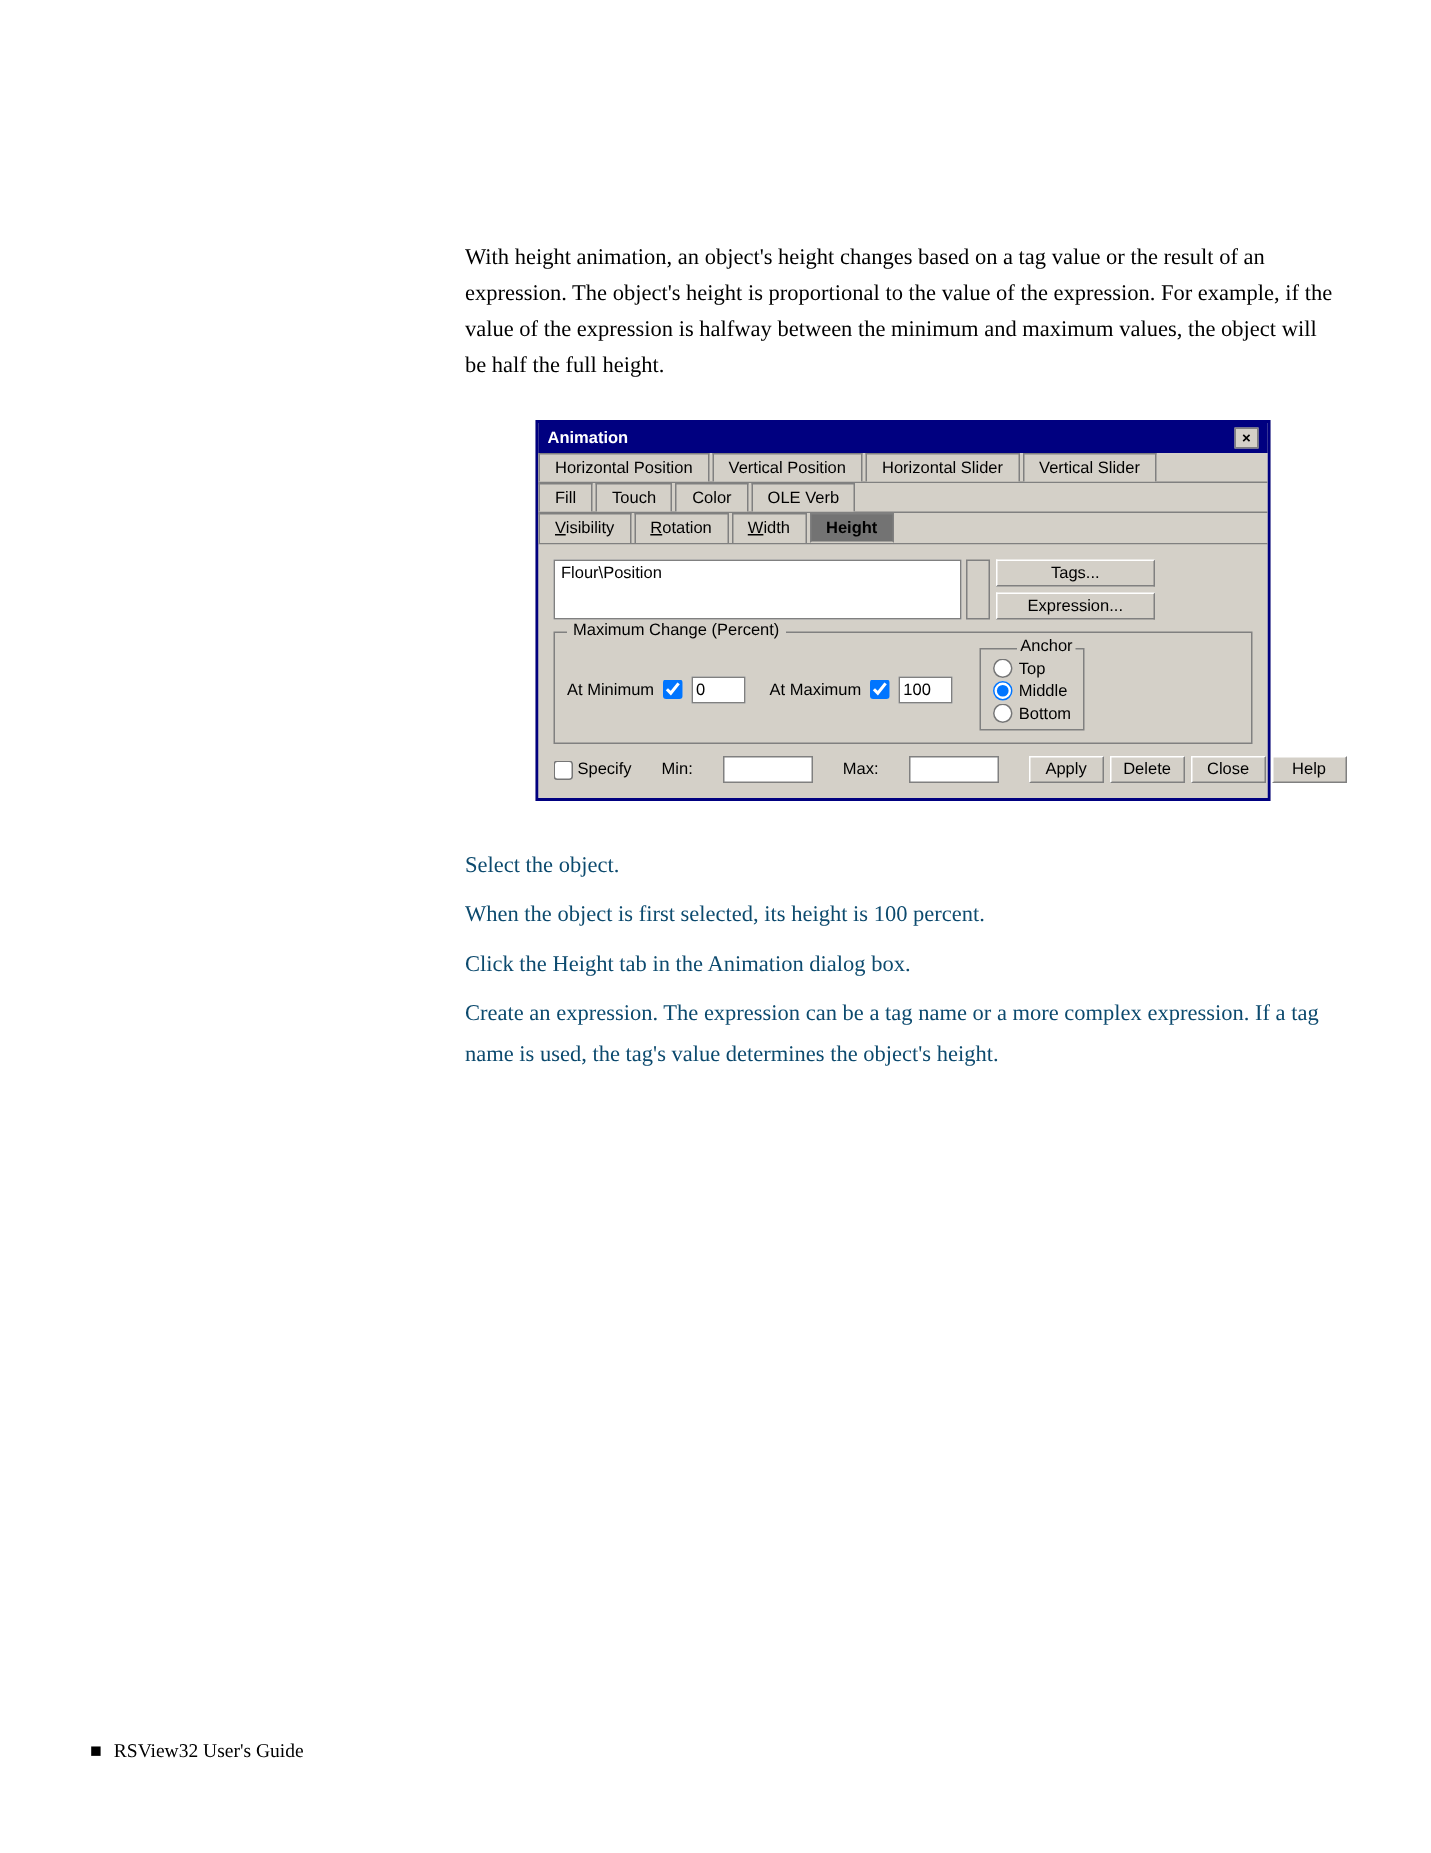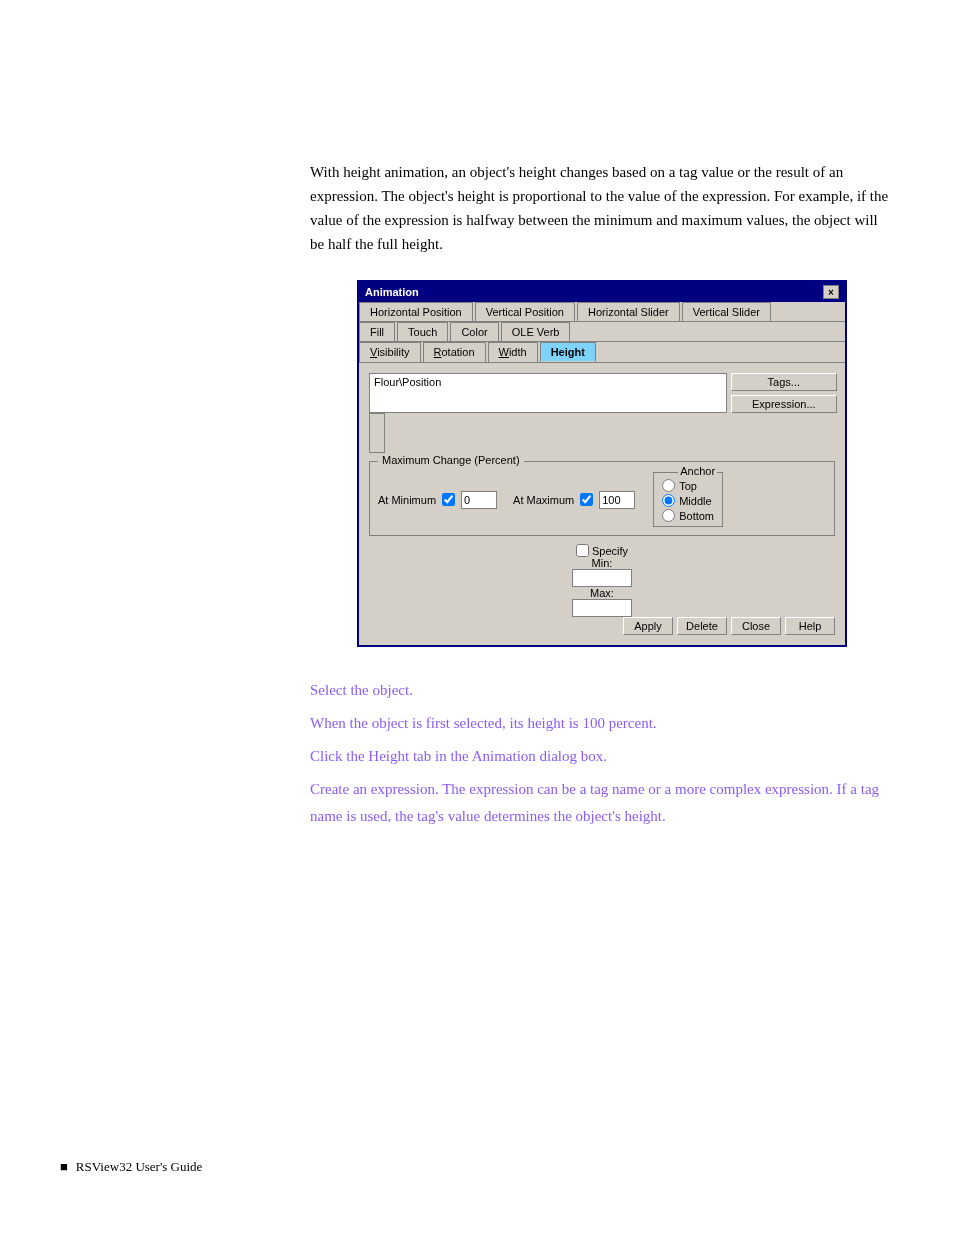--- a/index.html
+++ b/index.html
@@ -82,21 +82,21 @@
       border-bottom: none;
       background: #d4d0c8;
       font-size: 11px;
       cursor: pointer;
       font-family: Arial, sans-serif;
       margin-right: 2px;
       position: relative;
     }
 
     .dialog-tab.active {
-      background: #7dd3fc;
+      background: #737373;
       font-weight: bold;
       border-bottom: 1px solid #d4d0c8;
       z-index: 1;
     }
 
     .dialog-tabs-row2 {
       display: flex;
       background: #d4d0c8;
       border-bottom: 1px solid #808080;
     }
@@ -108,21 +108,21 @@
 
     .section-label {
       font-size: 11px;
       margin-bottom: 4px;
       font-family: Arial, sans-serif;
     }
 
     .expression-box {
       border: 1px solid #808080;
       background: #ffffff;
-      width: 358px;
+      width: 272px;
       height: 40px;
       padding: 2px 4px;
       font-size: 11px;
       font-family: Arial, sans-serif;
       display: inline-block;
       vertical-align: top;
       position: relative;
     }
 
     .expression-scrollbar {
@@ -216,22 +216,21 @@
       background: #ffffff;
       font-size: 11px;
       font-family: Arial, sans-serif;
       padding: 1px 2px;
     }
 
     .bottom-row {
       display: flex;
       align-items: center;
       margin-top: 8px;
-      gap: 0;
-      flex-direction: column;
+      gap: 20px;
     }
 
     .checkbox-label {
       display: flex;
       align-items: center;
       gap: 3px;
       font-size: 11px;
       font-family: Arial, sans-serif;
     }
 
@@ -248,21 +247,21 @@
     .bottom-buttons {
       display: flex;
       gap: 4px;
       margin-left: auto;
     }
 
     .steps-text {
       margin-top: 30px;
       font-size: 15px;
       line-height: 1.8;
-      color: #8b5cf6;
+      color: #0c4a6e;
     }
 
     .steps-text p {
       margin-bottom: 6px;
     }
 
     .footer {
       position: absolute;
       bottom: 60px;
       left: 60px;

